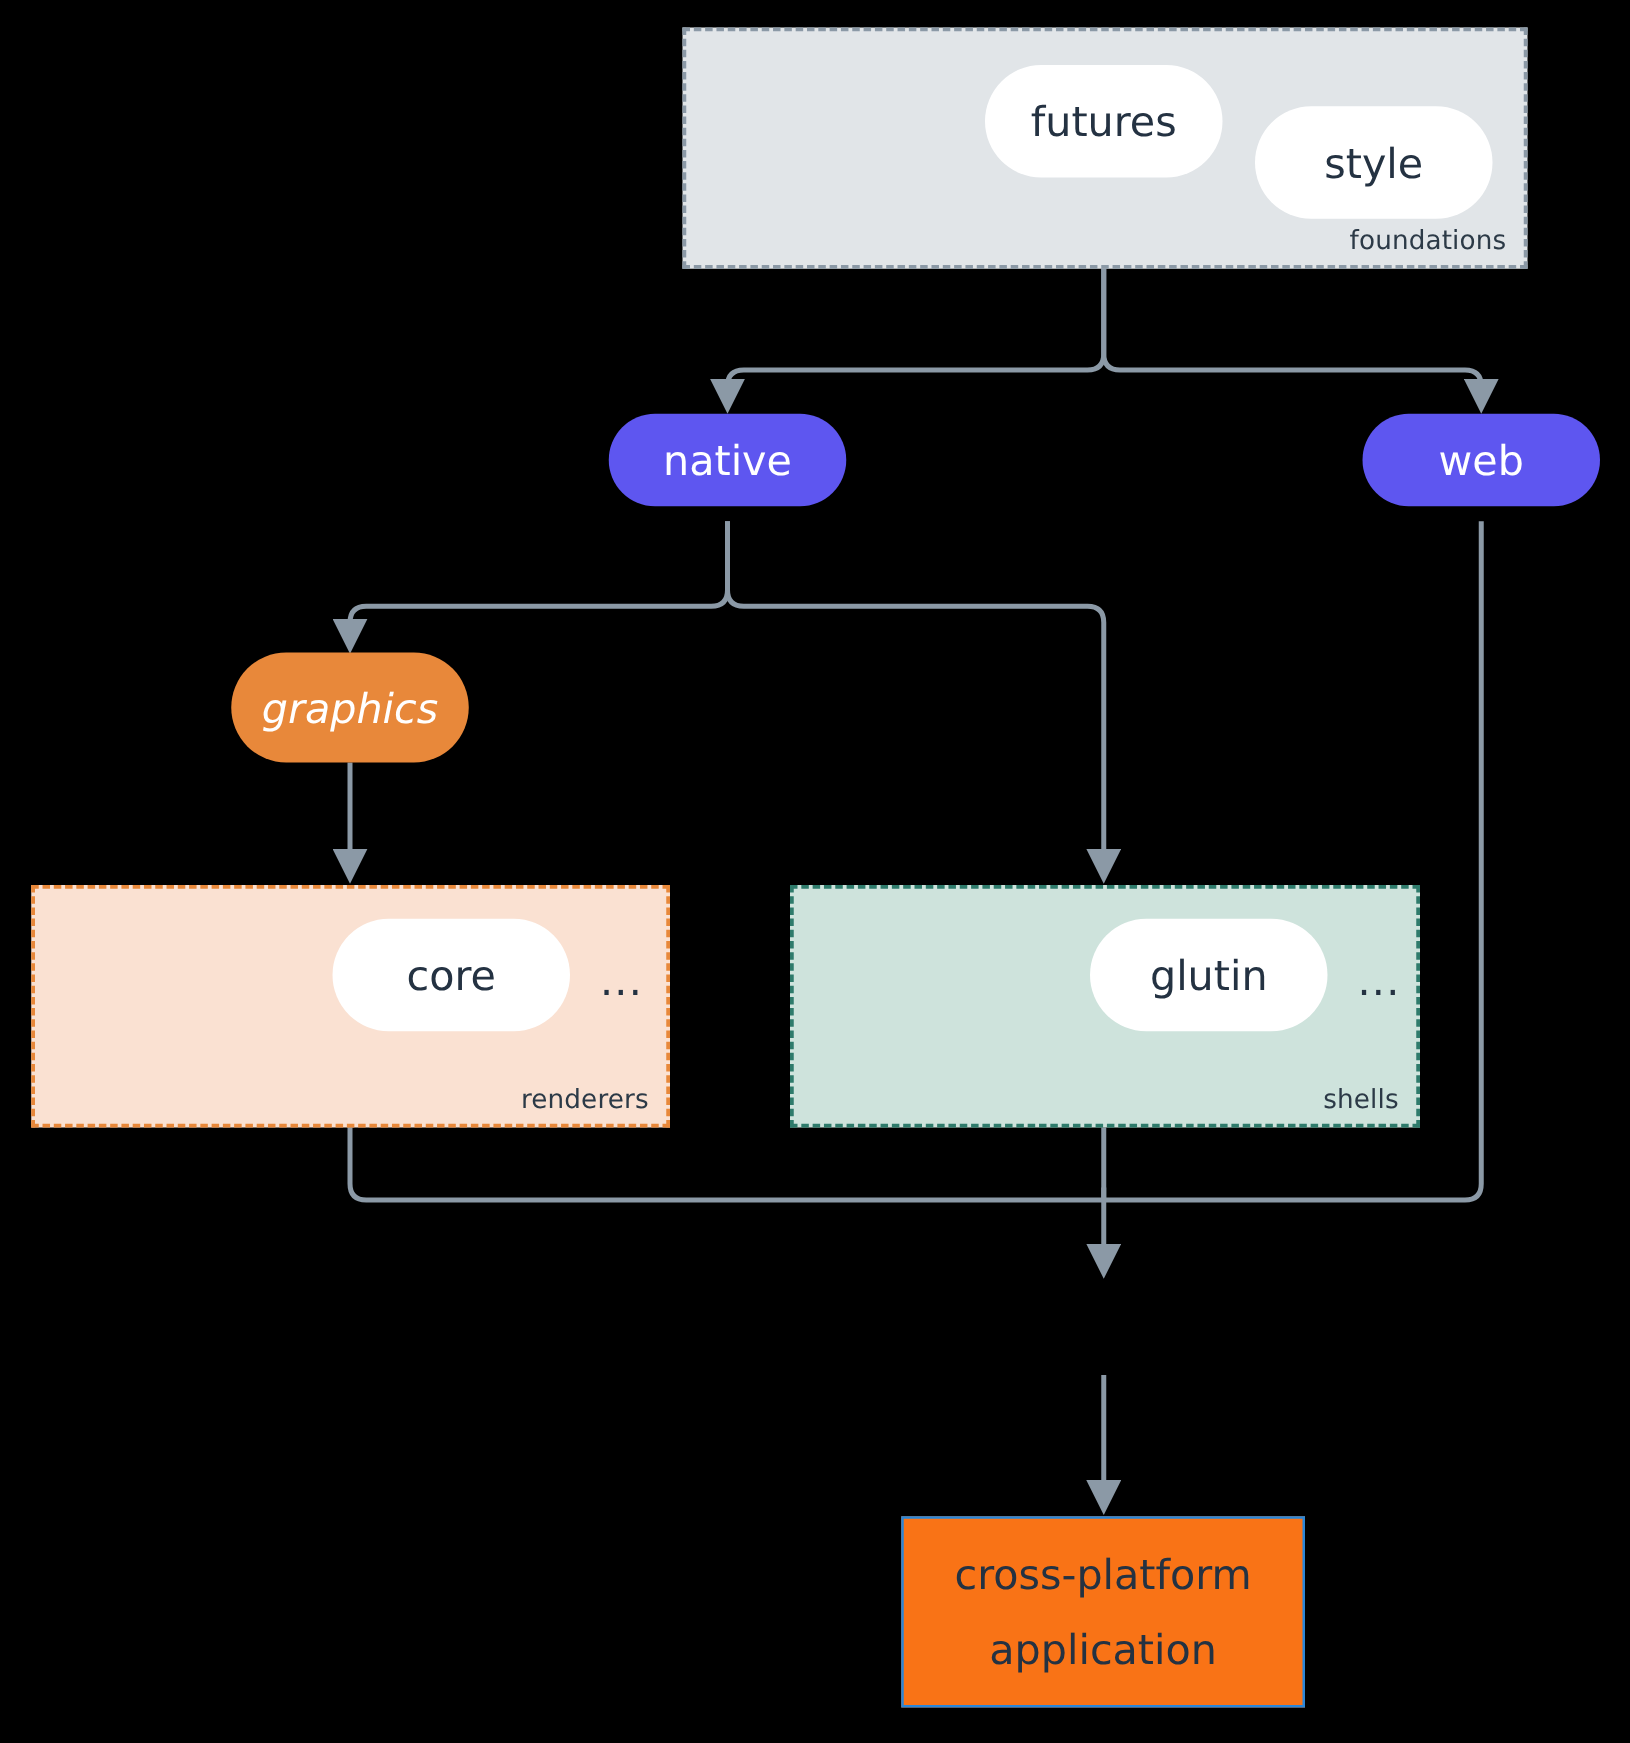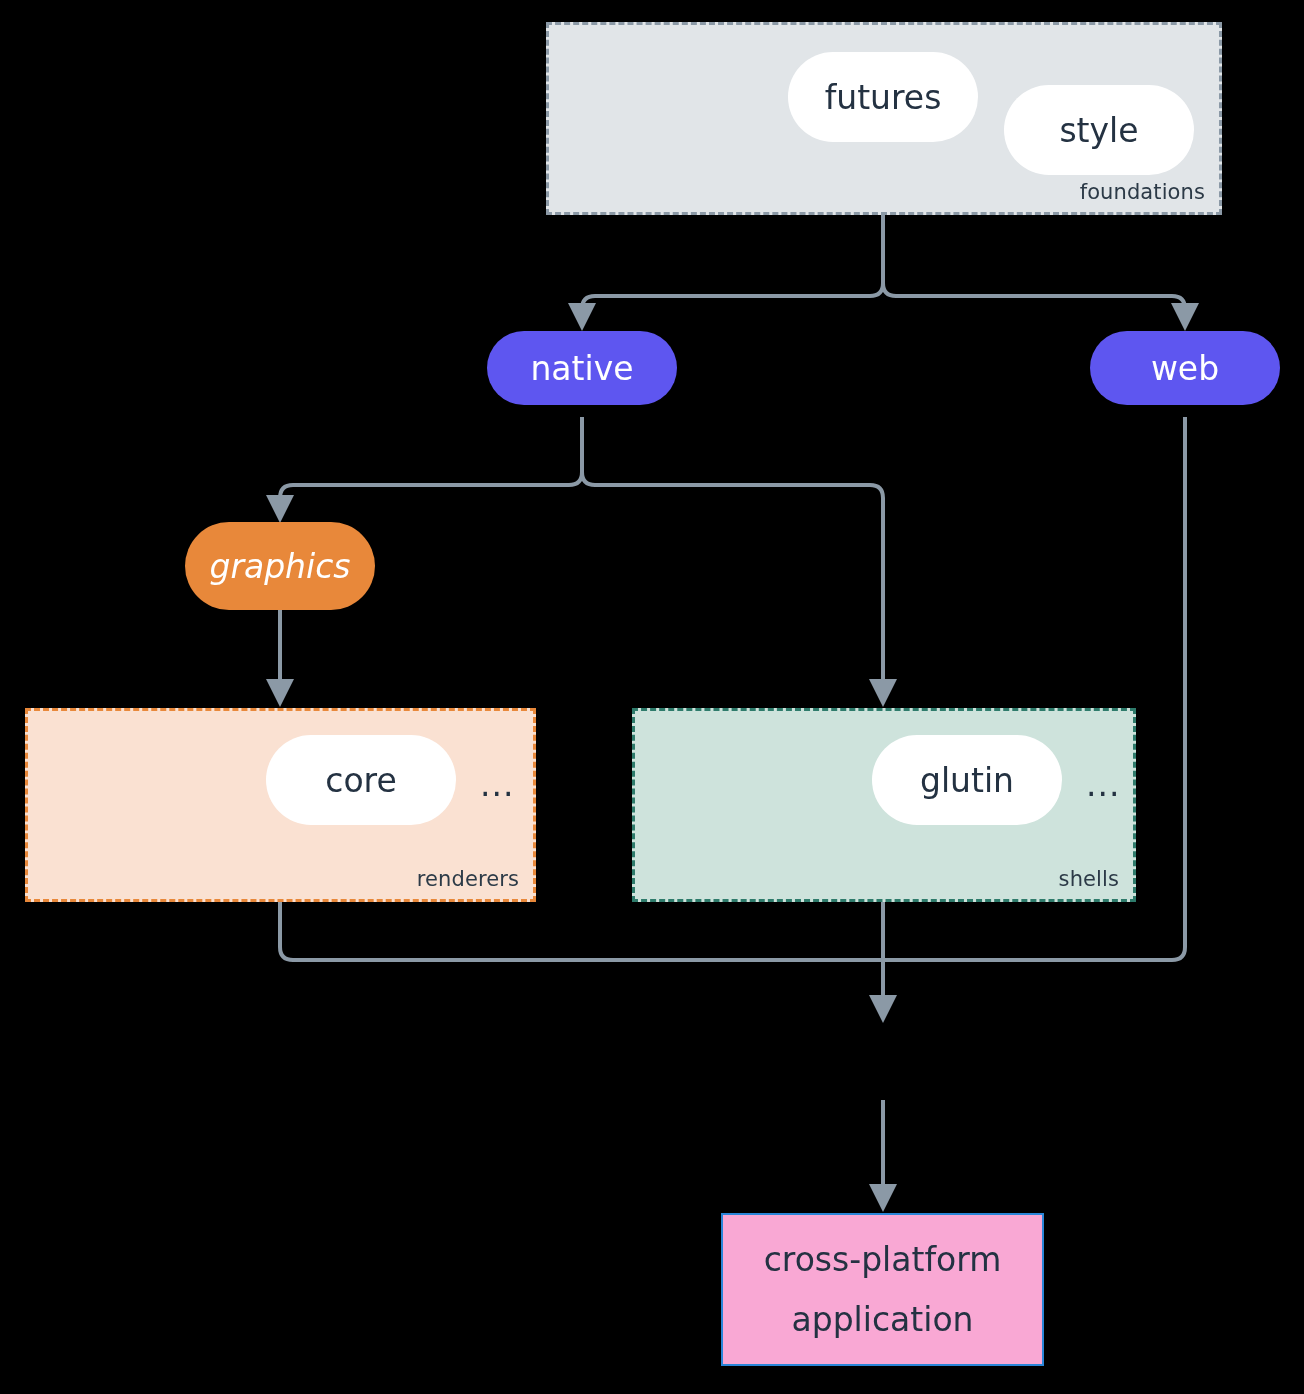--- a/index.html
+++ b/index.html
@@ -97,21 +97,21 @@
   }
 
   
   .rect-node {
     position: absolute;
     box-sizing: border-box;
     display: flex;
     flex-direction: column;
     align-items: center;
     justify-content: center;
-    background: #f9a8d4;
+    background: #f97316;
     border: 2px solid #2A86D8;
     color: #243242;
     font-size: 33px;
     line-height: 1.45;
     text-align: center;
     gap: 12px;
   }
 
   
   .ellipsis {

